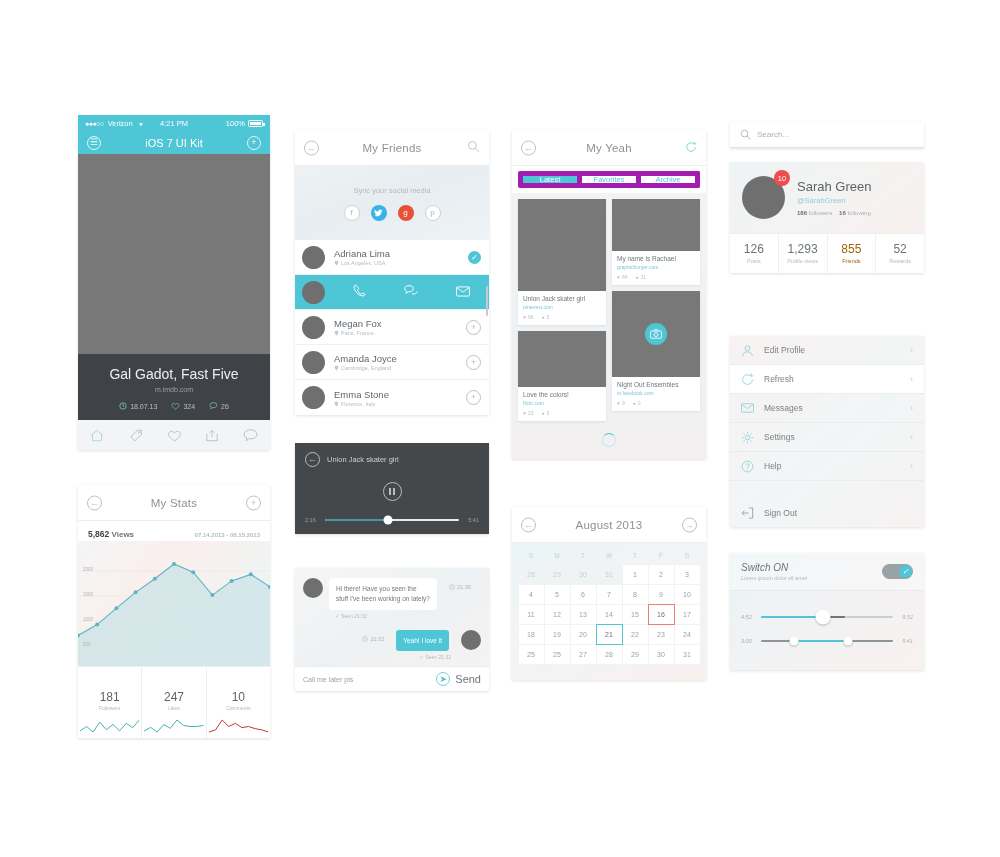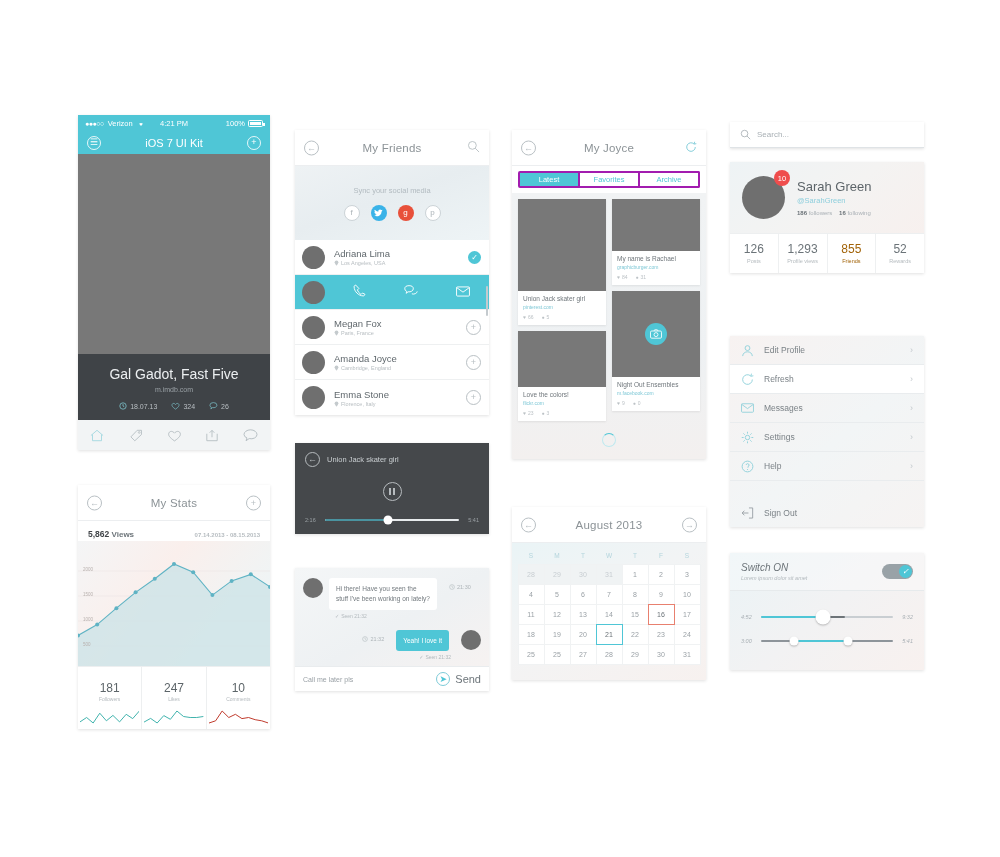--- a/index.html
+++ b/index.html
@@ -63,21 +63,21 @@
   
   #stats { left:78px; top:485px; width:192px; }
   .stats-head{ display:flex; justify-content:space-between; align-items:baseline; padding:8px 10px 2px;font-weight:bold;}
   .stats-head .views{ font-size:8px; color:#6d757a;}
   .stats-head .views b{ font-size:8.5px; color:#3f4347;}
   .stats-head .range{ font-size:6px; color:#b6bcc0;}
   .chartwrap{ position:relative; height:125px; }
   .chartwrap svg{ display:block; width:100%; height:100%; }
   .ylab{ position:absolute; left:5px; font-size:4.5px; color:#b8b1ae; }
   .stat-cells{ display:flex; border-top:1px solid #edeff0; }
-  .stat-cell{ flex:1; text-align:center; padding:14px 2px 4px; border-right:1px solid #edeff0;}
+  .stat-cell{ flex:1; text-align:center; padding:23px 2px 4px; border-right:1px solid #edeff0;}
   .stat-cell:last-child{ border-right:none;}
   .stat-cell .num{ font-size:12px; color:#5d6569;}
   .stat-cell .lbl{ font-size:5px; color:#b3b9bd; margin-top:1px;}
   .spark{ margin-top:5px; width:100%; height:18px; display:block;}
 
   
   #friends { left:295px; top:130px; width:194px; }
   .sync {
     height:74px; background:linear-gradient(160deg,#eef2f4 0%,#e7edf0 45%,#eef4f6 100%);
     display:flex; flex-direction:column; align-items:center; justify-content:center;
@@ -132,21 +132,21 @@
   .seen{ font-size:5px; color:#b2b9bd; margin:3px 0 0 32px; display:flex; align-items:center; gap:2px;}
   .seen.r{ justify-content:flex-end; margin:3px 30px 0 0;}
   .chat-input{ display:flex; align-items:center; height:25px; padding:0 8px; border-top:1px solid #e9ecee; background:#fff;}
   .chat-input .txt{ font-size:7px; color:#9aa1a6; }
   .send{ margin-left:auto; display:flex; align-items:center; gap:5px;}
   .send .lbl{ font-size:11px; color:#6d757a;}
 
   
   #posts{ left:512px; top:130px; width:194px; }
   .segs{ display:flex; padding:5px 6px; gap:0; background:#fff;}
-  .seg{ flex:1; height:17px; border:2px solid #a21caf; font-size:7.5px; color:#4fc6d6;
+  .seg{ flex:1; height:17px; border:5px solid #a21caf; font-size:7.5px; color:#4fc6d6;
         display:flex; align-items:center; justify-content:center; }
   .seg.active{ background:#4fc6d6; color:#fff; }
   .seg:first-child{ border-radius:2px 0 0 2px;}
   .seg:last-child{ border-radius:0 2px 2px 0;}
   .seg+.seg{ border-left:none;}
   .posts-area{ background:linear-gradient(180deg,#f1f3f4,#eef1f3 60%,#f3f0ef); padding:6px; position:relative; min-height:210px;}
   .masonry{ display:flex; gap:6px; align-items:flex-start;}
   .mcol{ flex:1; display:flex; flex-direction:column; gap:6px;}
   .ptile{ background:#fff; box-shadow:0 1px 2px rgba(0,0,0,.08);}
   .ptile .img{ background:#787878; width:100%;}
@@ -553,21 +553,21 @@
       <span class="send">
         <span class="circ-btn" style="width:14px;height:14px;border-color:#7ecbd8;color:#4fc6d6">➤</span>
         <span class="lbl">Send</span>
       </span>
     </div>
   </div>
 
   <div class="col card" id="posts">
     <div class="navbar">
       <span class="nav-left circ-btn">←</span>
-      <span class="title">My Joyce</span>
+      <span class="title">My Yeah</span>
       <span class="nav-right">
         <svg width="12" height="12" viewBox="0 0 14 14">
           <path d="M12 7a5 5 0 1 1-1.6-3.6" fill="none" stroke="#7ecbd8" stroke-width="1.1"></path>
           <path d="M11.2 .9 L10.6 3.6 L13.2 3.1" fill="none" stroke="#7ecbd8" stroke-width="1.1"></path>
         </svg>
       </span>
     </div>
     <div class="segs">
       <span class="seg active">Latest</span>
       <span class="seg">Favorites</span>

